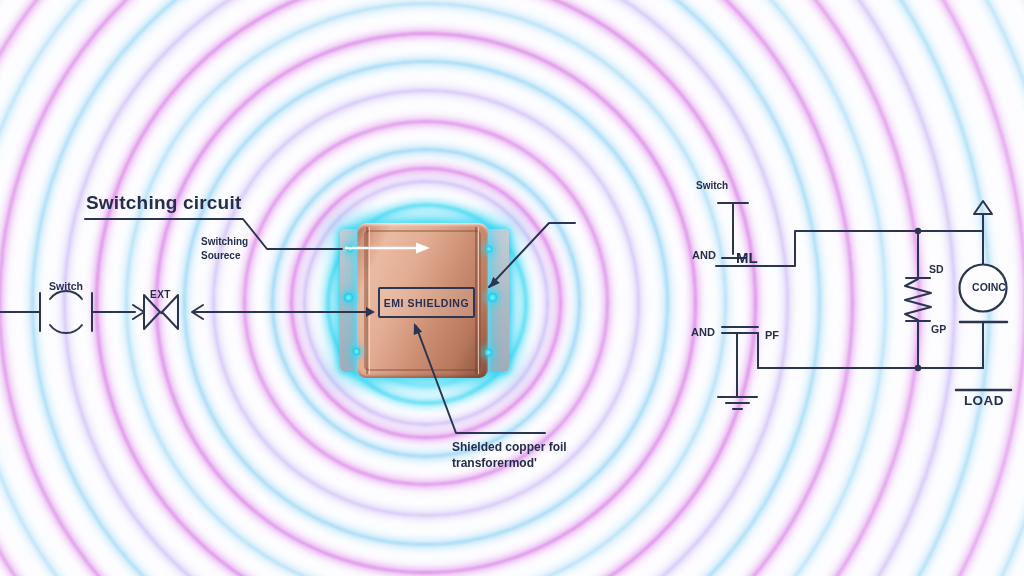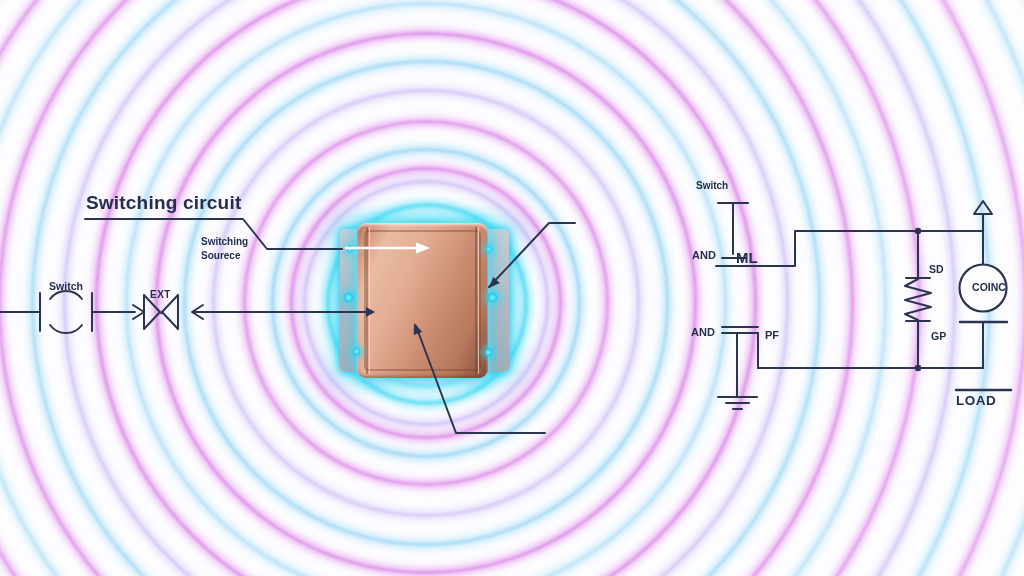--- a/index.html
+++ b/index.html
@@ -36,23 +36,23 @@
   .t-ctaflr{left:40px;top:280px;width:52px;text-align:center;font-size:10.5px;}
   .t-ext{left:150px;top:289px;font-size:10px;letter-spacing:.5px;text-align:center;}
   .t-emission{left:577px;top:197px;font-size:11.5px;line-height:14px;}
   .t-foil{left:452px;top:440px;font-size:12px;line-height:15.5px;}
   .t-switch{left:696px;top:180px;font-size:10px;}
   .t-and-top{left:692px;top:249px;font-size:11px;}
   .t-ml{left:736px;top:249px;font-size:15px;}
   .t-and-bot{left:691px;top:326px;font-size:11px;}
   .t-pf{left:765px;top:329px;font-size:11px;}
   .t-sd{left:929px;top:263px;font-size:10.5px;}
-  .t-gp{left:931px;top:330px;font-size:10.5px;}
+  .t-gp{left:931px;top:323px;font-size:10.5px;}
   .t-coinc{left:959px;top:281px;width:60px;text-align:center;font-size:10.5px;}
-  .t-load{left:956px;top:393px;width:56px;font-size:13.5px;letter-spacing:.5px;}
+  .t-load{left:956px;top:393px;width:56px;text-align:center;font-size:13.5px;letter-spacing:.5px;}
 </style>
 </head>
 <body>
 
 <div id="stage">
 
   <div id="waves">
       <div class="ring" style="height: 160px; width: 160px; left: 343px; top: 220px; border-width: 4px; border-color: rgb(73, 224, 246); opacity: 0.45; box-shadow: rgb(73, 224, 246) 0px 0px 10px 1px, rgb(73, 224, 246) 0px 0px 10px 1px inset;"></div>
       <div class="ring" style="height: 194px; width: 194px; left: 326px; top: 203px; border-width: 4px; border-color: rgb(57, 216, 243); opacity: 0.7; box-shadow: rgb(57, 216, 243) 0px 0px 10px 1px, rgb(57, 216, 243) 0px 0px 10px 1px inset;"></div>
       <div class="ring" style="height: 240px; width: 240px; left: 303px; top: 180px; border-width: 3px; border-color: rgb(180, 154, 240); opacity: 0.55; box-shadow: rgb(180, 154, 240) 0px 0px 10px 1px, rgb(180, 154, 240) 0px 0px 10px 1px inset;"></div>
@@ -83,20 +83,23 @@
     <div class="seam hl" style="left:12px"></div>
     <div class="seam" style="right:11px"></div>
     <div class="seam hl" style="right:9px"></div>
   </div>
   <div class="cdot" style="left:346px;top:245px;width:8px;height:8px"></div>
   <div class="cdot" style="left:343px;top:292px;width:11px;height:11px"></div>
   <div class="cdot" style="left:352px;top:347px;width:9px;height:9px"></div>
   <div class="cdot" style="left:485px;top:245px;width:8px;height:8px"></div>
   <div class="cdot" style="left:487px;top:292px;width:11px;height:11px"></div>
   <div class="cdot" style="left:484px;top:348px;width:9px;height:9px"></div>
+  <div class="emi-box">
+    <span>EMI SHIELDING</span>
+  </div>
 
   <svg id="linework" width="1024" height="576" viewBox="0 0 1024 576">
     <g stroke="#2b3450" stroke-width="2" fill="none" stroke-linecap="round" stroke-linejoin="round">
 
       <g>
         <path d="M0,312 H40"></path>
       </g>
 
       <g>
         <path d="M40,293 V331"></path>
@@ -199,20 +202,24 @@
 
   <div class="lbl t-src">
     <div>Switching</div>
     <div>Sourece</div>
   </div>
 
   <div class="lbl t-ctaflr">Switch</div>
   <div class="lbl t-ext">EXT</div>
 
 
+  <div class="lbl t-foil">
+    <div>Shielded copper foil</div>
+    <div>transforermod'</div>
+  </div>
 
   <div class="lbl t-switch">Switch</div>
   <div class="lbl t-and-top">AND</div>
   <div class="lbl t-ml">ML</div>
   <div class="lbl t-and-bot">AND</div>
   <div class="lbl t-pf">PF</div>
   <div class="lbl t-sd">SD</div>
   <div class="lbl t-gp">GP</div>
   <div class="lbl t-coinc">COINC</div>
   <div class="lbl t-load">LOAD</div>

